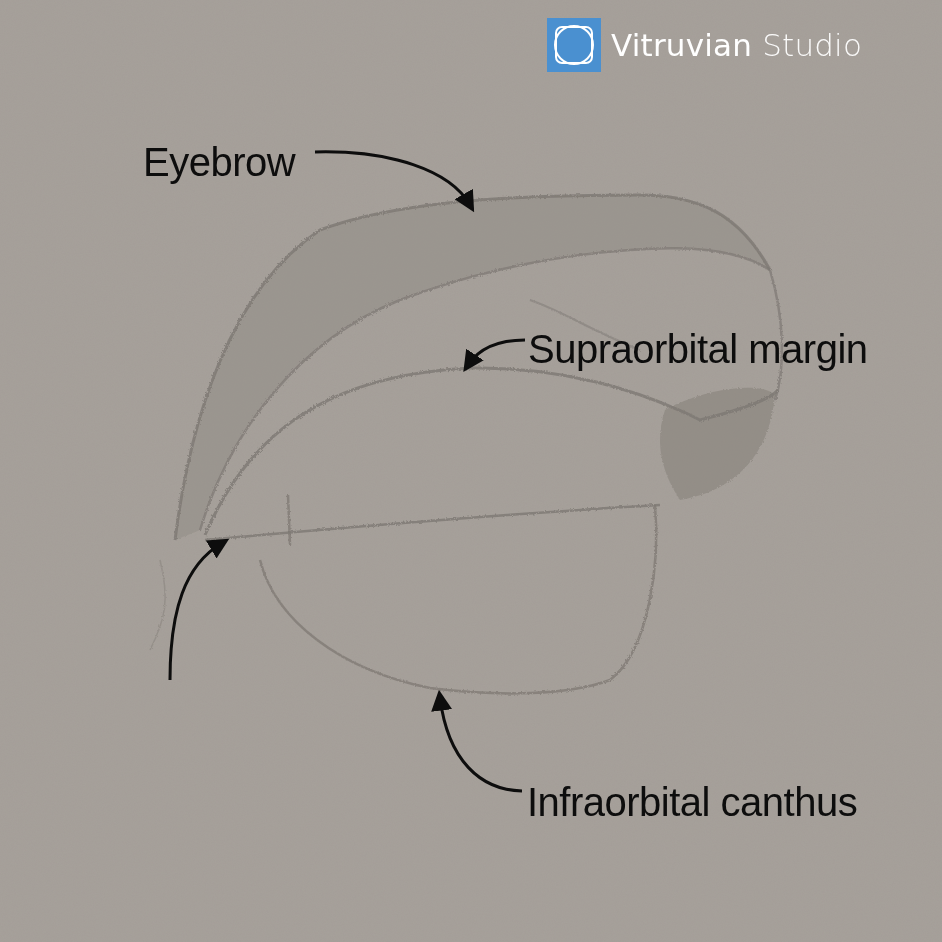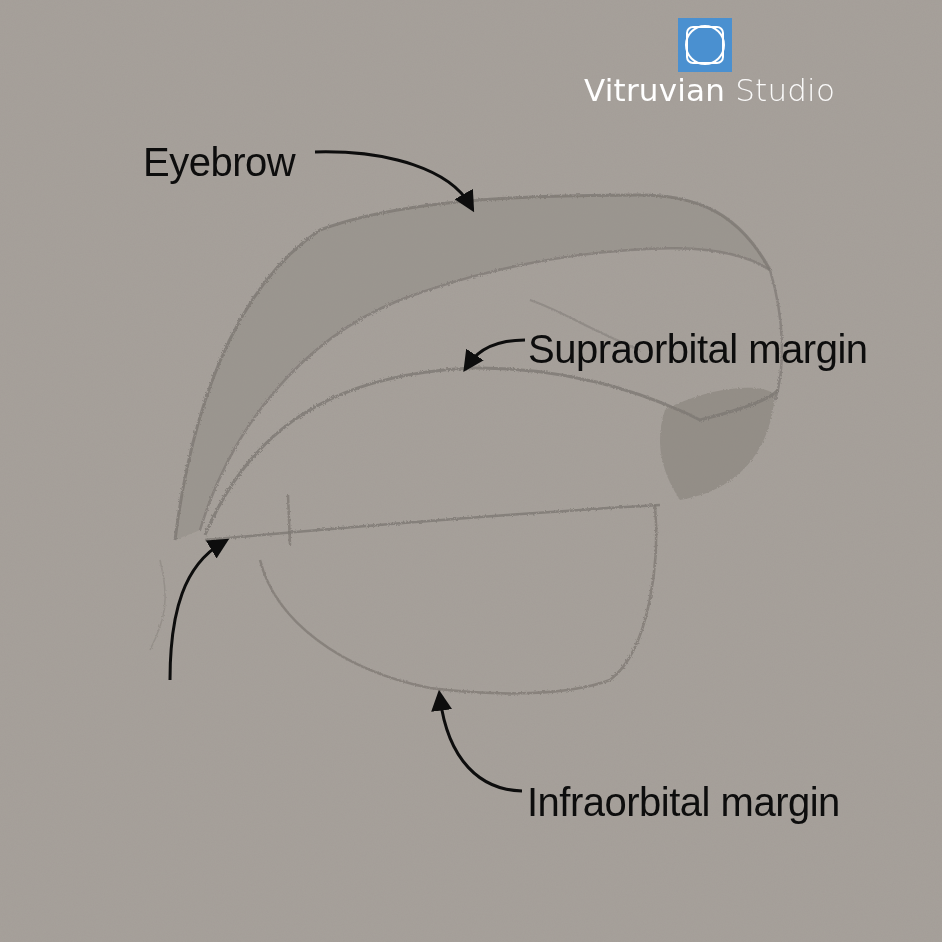--- a/index.html
+++ b/index.html
@@ -10,21 +10,21 @@
       position: absolute;
       font-family: Liberation Sans, sans-serif;
       color: #0d0d0d;
       font-size: 40px;
       letter-spacing: -0.5px;
       white-space: nowrap;
       line-height: 1;
       margin-top: 11px;
     }
     .logo {
-      position: absolute; left: 574px; top: 18px; display: flex; align-items: center; flex-direction: column;
+      position: absolute; left: 547px; top: 18px; display: flex; align-items: center;
     }
     .logo-box {
       width: 54px; height: 54px; background: #4a90d0; position: relative;
     }
     .logo-text {
       margin-left: 10px;
       font-family: "DejaVu Sans", "Liberation Sans", sans-serif;
       font-size: 31px; color: #ffffff; letter-spacing: 0.2px;
     }
     .logo-text .w1 { font-weight: normal; }
@@ -92,15 +92,15 @@
       </svg>
     </div>
     <div class="logo-text">
       <span class="w1">Vitruvian</span>
       <span class="w2">Studio</span>
     </div>
   </div>
 
   <div class="label" style="left:143px; top:131px;">Eyebrow</div>
   <div class="label" style="left:528px; top:318px;text-align:right;">Supraorbital margin</div>
-  <div class="label" style="left:527px; top:771px;">Infraorbital margin</div>
+  <div class="label" style="left:527px; top:771px;">Infraorbital canthus</div>
 
 </div>
 
 </body></html>

